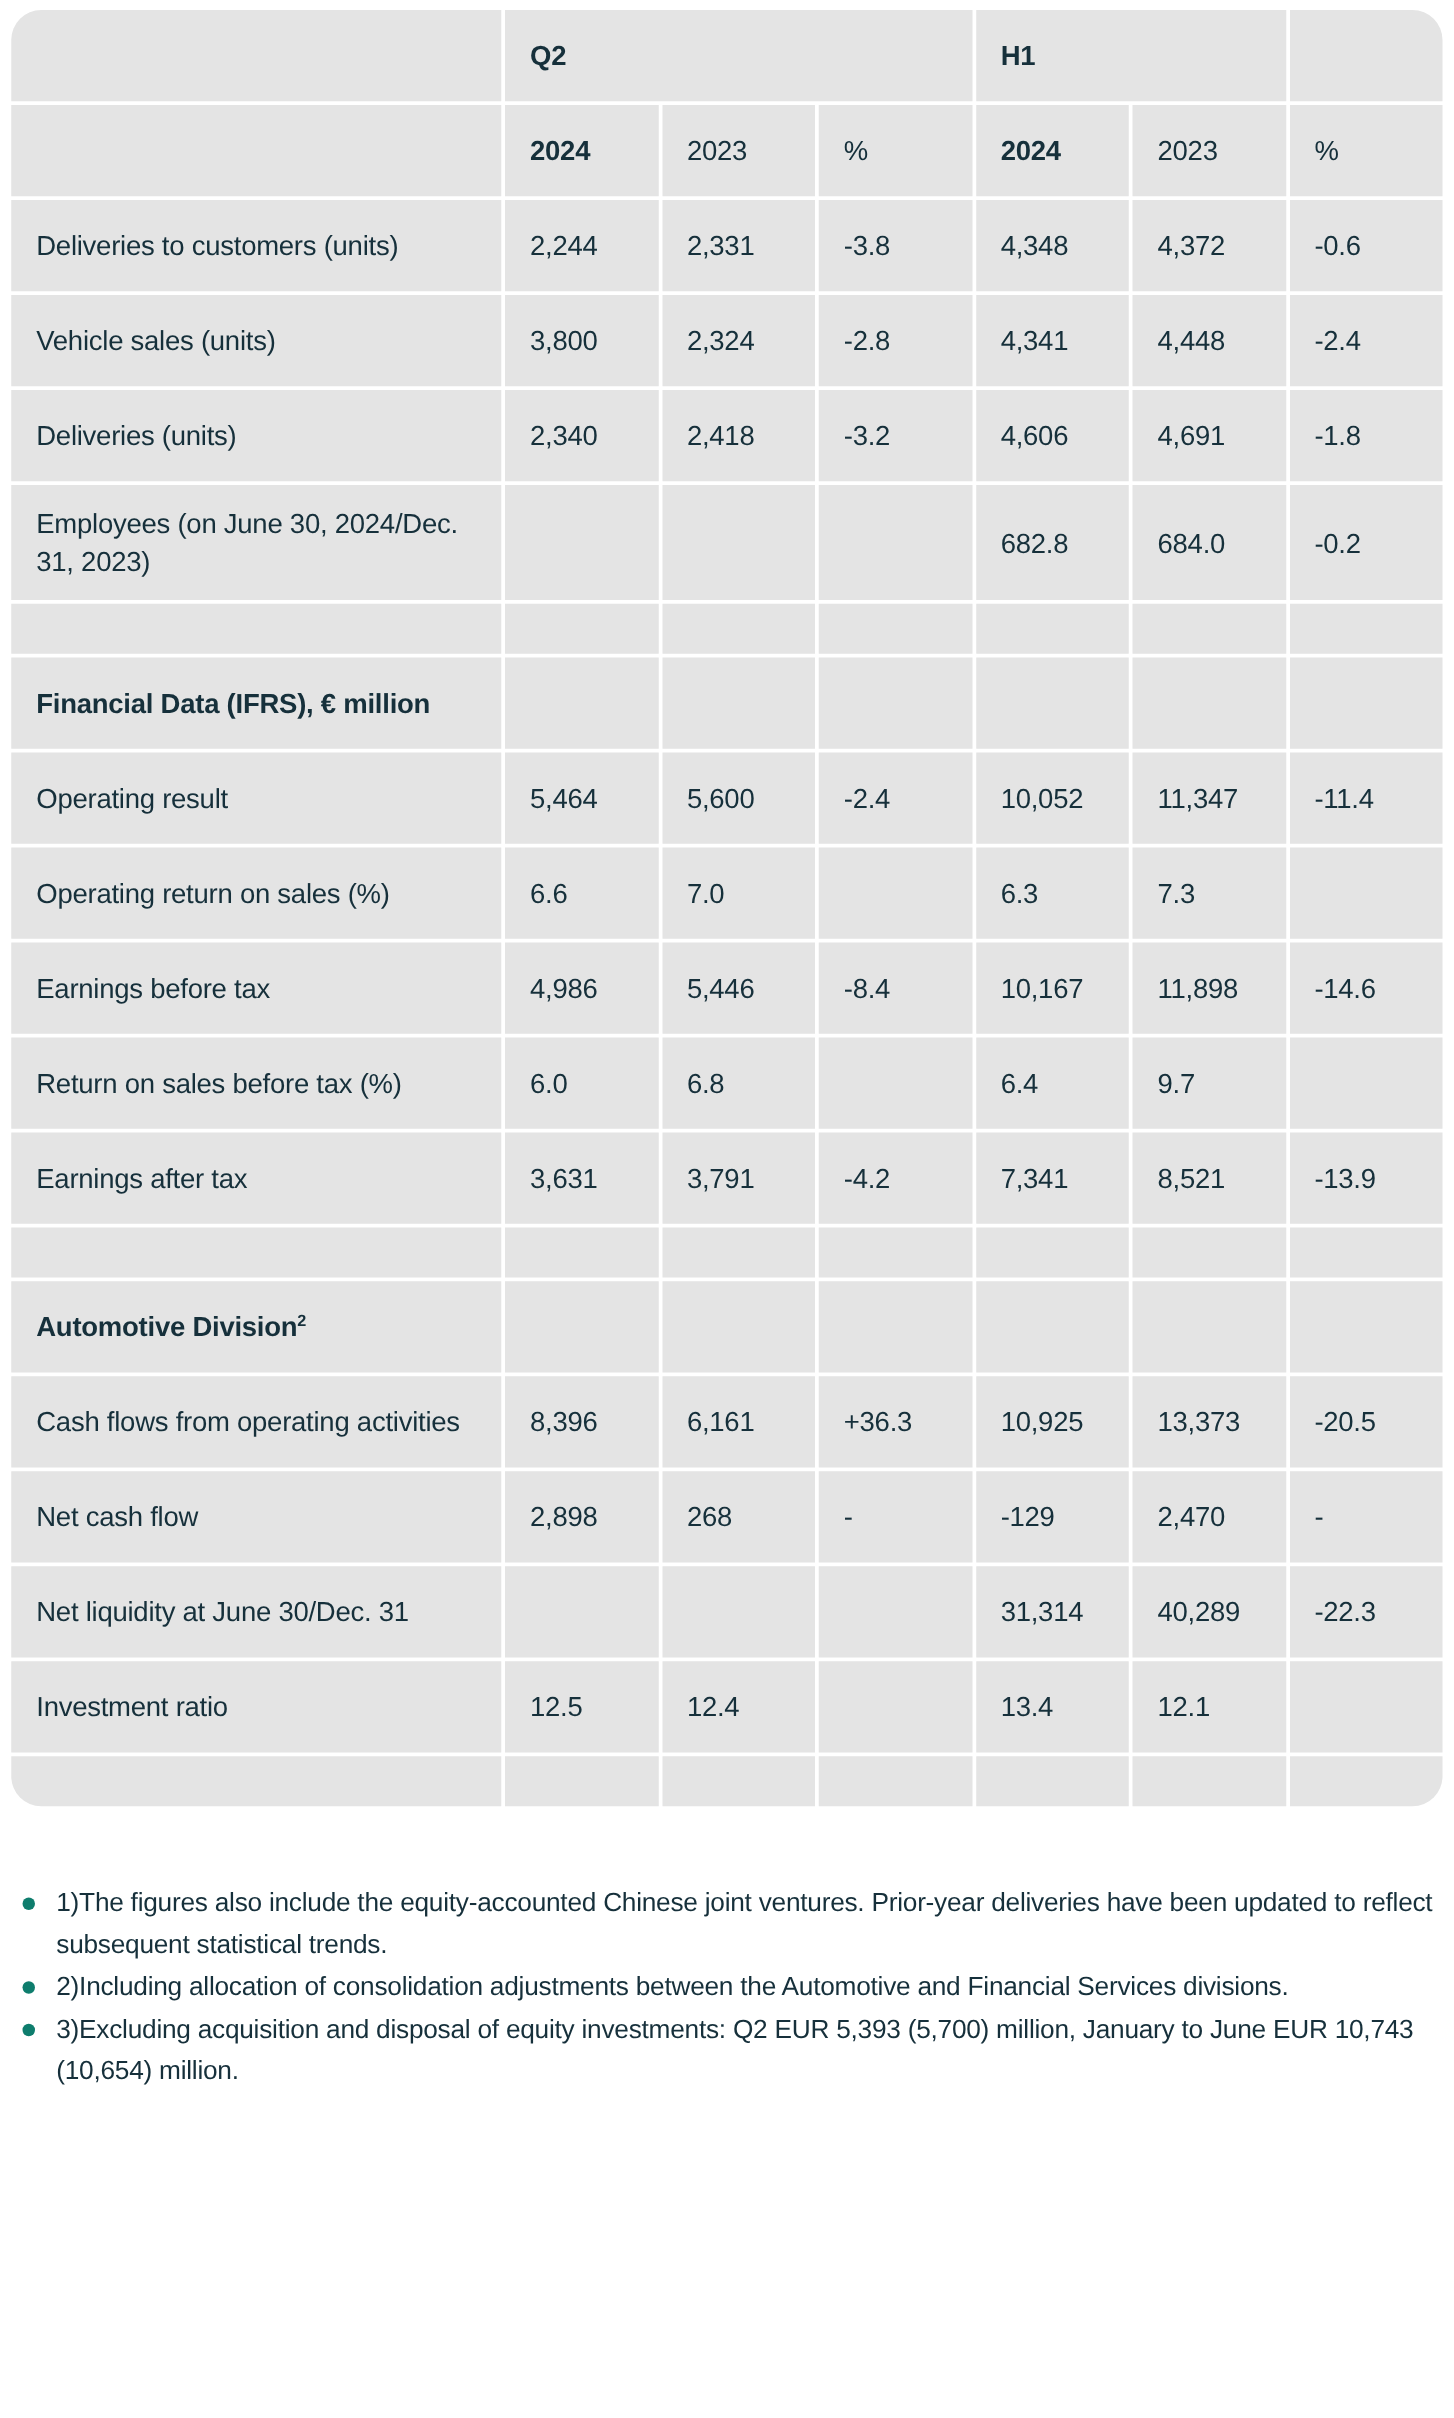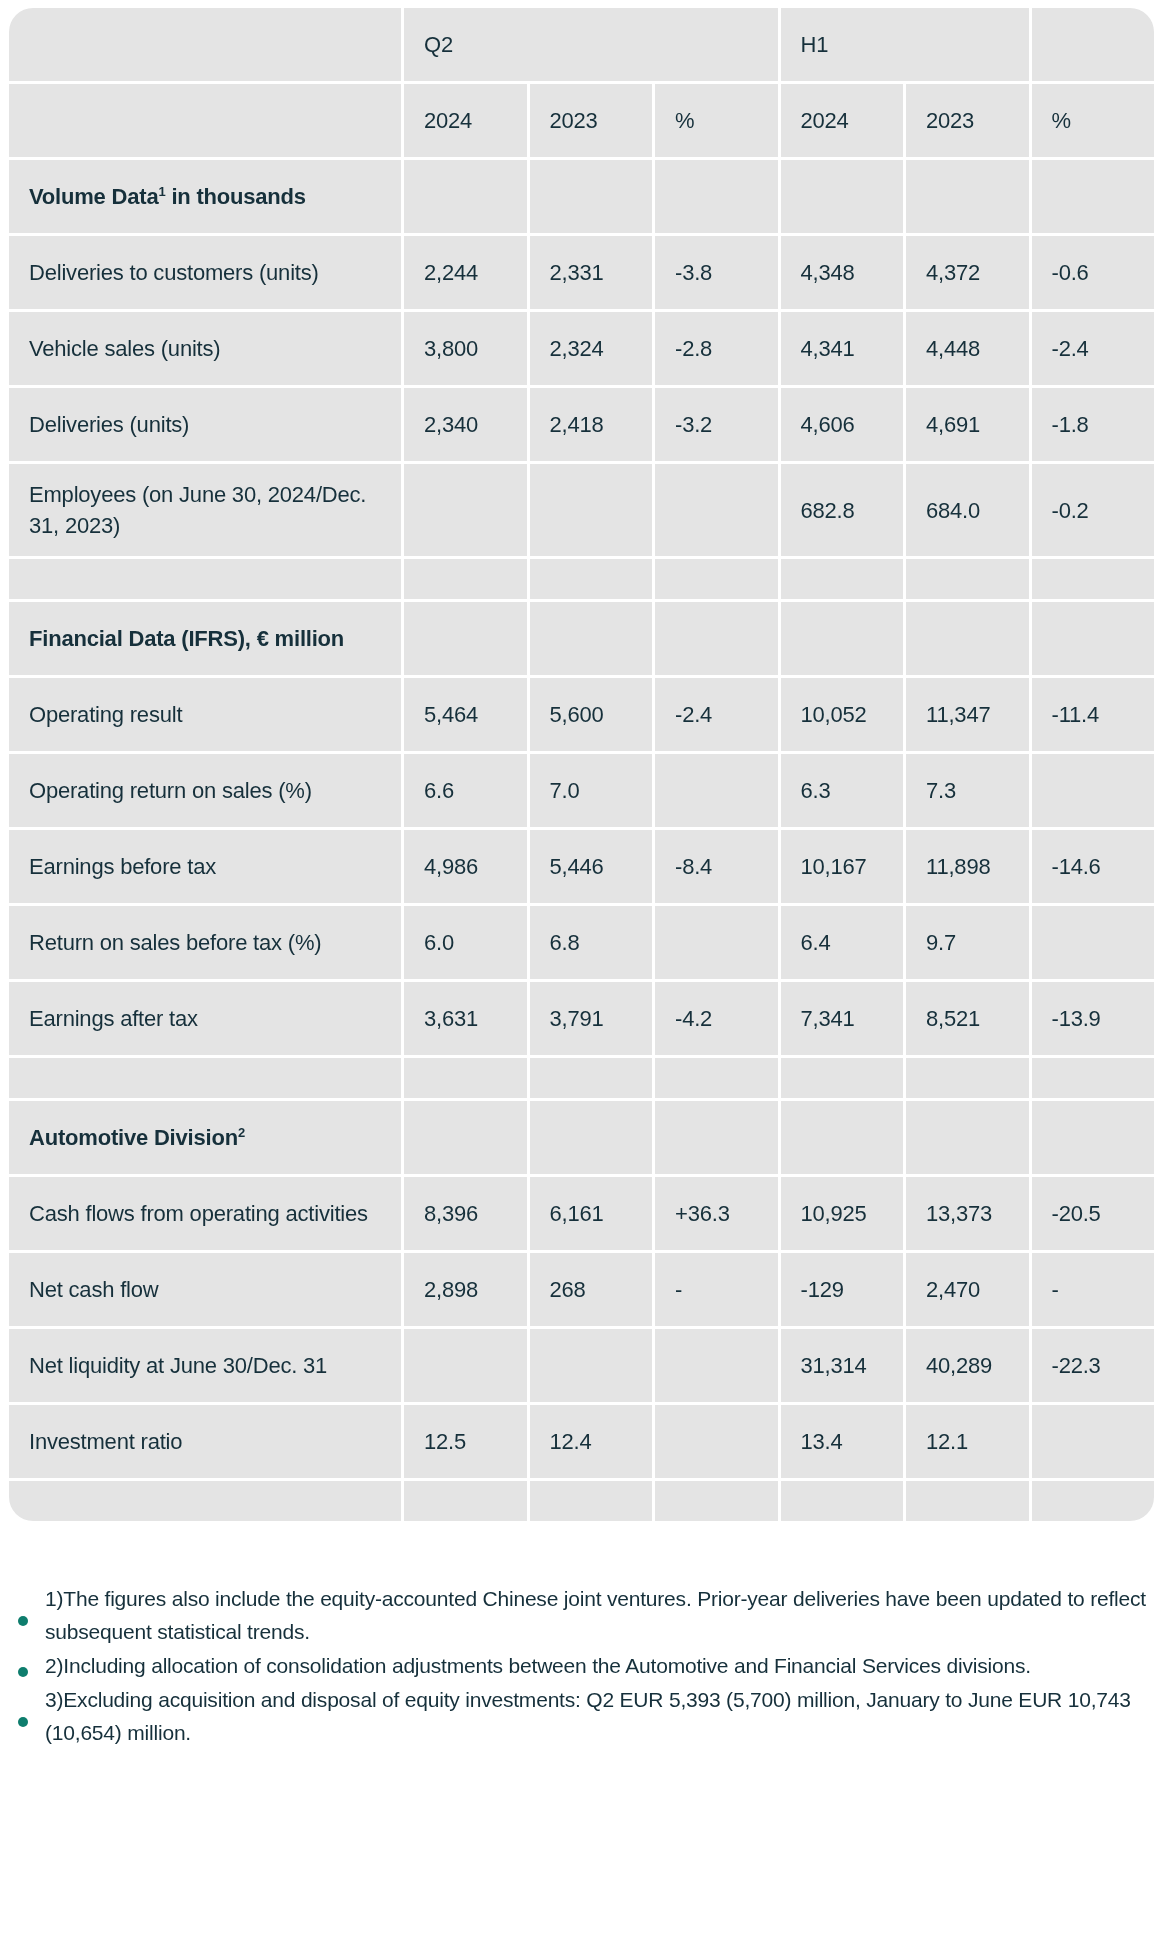--- a/index.html
+++ b/index.html
@@ -32,21 +32,21 @@
     background:var(--cell-bg);
     vertical-align:middle;
     font-size:22px;
     line-height:31px;
     letter-spacing:-0.2px;
     height:73px;
     padding:15px 12px 15px 20px;
     overflow:hidden;
   }
   td.label-cell{padding-right:22px;}
-  .bold{font-weight:400;}
+  .bold{font-weight:700;}
   tr.row-section td{height:73px;}
   tr.row-section .label-cell{font-weight:700;}
   tr.row-spacer td{height:40px;padding:0;}
 
   sup{
     font-size:13px;
     vertical-align:super;
     line-height:0;
   }
 
@@ -55,21 +55,21 @@
   tbody tr:last-child td:first-child{border-bottom-left-radius:24px;}
   tbody tr:last-child td:last-child{border-bottom-right-radius:24px;}
 
   ul.footnotes{
     list-style:none;
     margin:58px 10px 0 12px;
     width:1136px;
   }
   ul.footnotes li{
     display:flex;
-    align-items:center;
+    align-items:flex-start;
     font-size:21px;
     line-height:33px;
     letter-spacing:-0.2px;
     margin-bottom:1px;
   }
   .bullet{
     flex:0 0 auto;
     width:10px;
     height:10px;
     border-radius:50%;
@@ -103,29 +103,20 @@
       <tr>
         <td class="label-cell"></td>
         <td class="value-cell bold">2024</td>
         <td class="value-cell">2023</td>
         <td class="value-cell">%</td>
         <td class="value-cell bold">2024</td>
         <td class="value-cell">2023</td>
         <td class="value-cell">%</td>
       </tr>
 
-    <tr class="row-section">
-          <td class="label-cell"><span>Volume Data</span><sup>1</sup><span> in thousands</span></td>
-          <td class="value-cell"></td>
-          <td class="value-cell"></td>
-          <td class="value-cell"></td>
-          <td class="value-cell"></td>
-          <td class="value-cell"></td>
-          <td class="value-cell"></td>
-        </tr>
         <tr class="row-data">
           <td class="label-cell"><span>Deliveries to customers (units)</span></td>
           <td class="value-cell">2,244</td>
           <td class="value-cell">2,331</td>
           <td class="value-cell">-3.8</td>
           <td class="value-cell">4,348</td>
           <td class="value-cell">4,372</td>
           <td class="value-cell">-0.6</td>
         </tr>
         <tr class="row-data">

